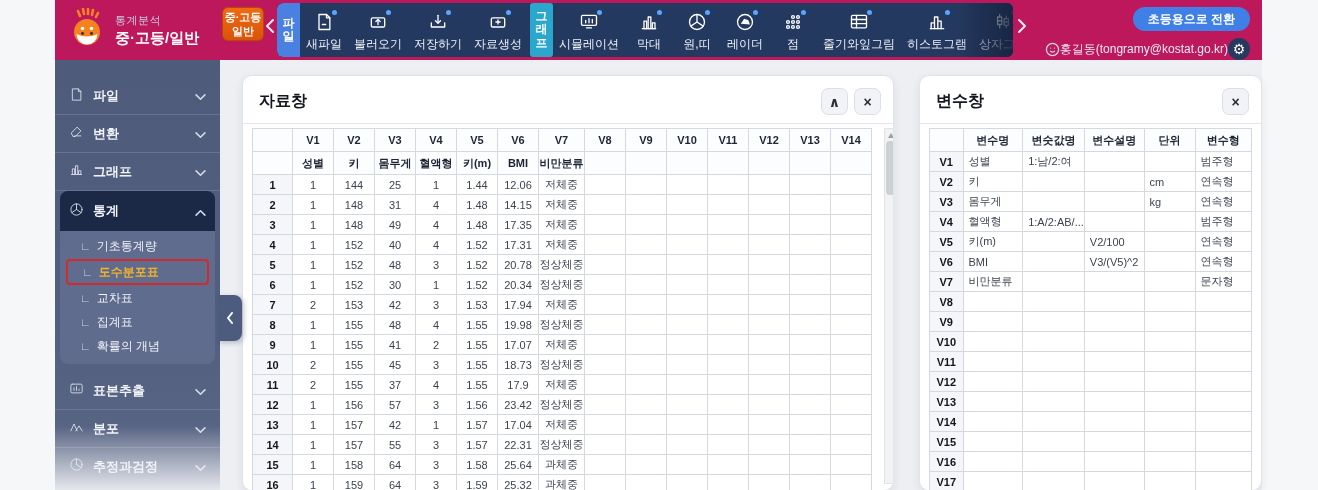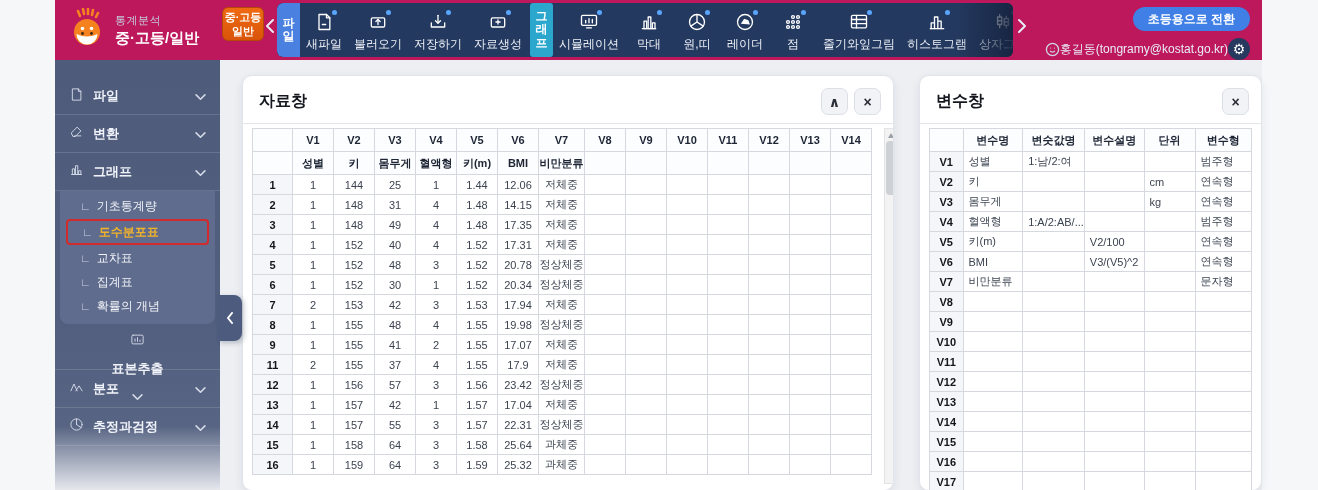--- a/index.html
+++ b/index.html
@@ -348,20 +348,30 @@
             <rect x="11" y="6" width="3" height="14"></rect>
             <rect x="16" y="14" width="3" height="6"></rect>
           </svg></span>
       <span class="slabel">그래프</span>
       <span class="chev"><svg width="11" height="7" viewBox="0 0 12 8">
             <polyline points="1,1 6,6 11,1"></polyline>
           </svg></span>
     </div>
 
     <div class="stats-group">
+      <div class="stats-head">
+        <span class="sico"><svg width="15" height="15" viewBox="0 0 24 24">
+              <circle cx="12" cy="12" r="9"></circle>
+              <path d="M12 12V3M12 12l7.5 5M12 12l-7.5 5"></path>
+            </svg></span>
+        <span class="slabel">통계</span>
+        <span class="chev"><svg width="11" height="7" viewBox="0 0 12 8">
+              <polyline points="1,7 6,2 11,7"></polyline>
+            </svg></span>
+      </div>
       <div class="submenu">
         <div class="sub-item">
           <span class="pfx">∟</span>
           <span>기초통계량</span>
         </div>
         <div class="sub-item active">
           <span class="pfx">∟</span>
           <span>도수분포표</span>
         </div>
         <div class="sub-item">
@@ -372,21 +382,21 @@
           <span class="pfx">∟</span>
           <span>집계표</span>
         </div>
         <div class="sub-item">
           <span class="pfx">∟</span>
           <span>확률의 개념</span>
         </div>
       </div>
     </div>
 
-    <div class="side-item" style="margin-top:8px;flex-direction:column;">
+    <div class="side-item" style="margin-top:8px;">
       <span class="sico"><svg width="15" height="15" viewBox="0 0 24 24">
             <rect x="3" y="5" width="18" height="14" rx="2"></rect>
             <path d="M8 15v-4M12 15V9M16 15v-2"></path>
           </svg></span>
       <span class="slabel">표본추출</span>
       <span class="chev"><svg width="11" height="7" viewBox="0 0 12 8">
             <polyline points="1,1 6,6 11,1"></polyline>
           </svg></span>
     </div>
     <div class="side-item">
@@ -627,20 +637,37 @@
               </tr>
               <tr>
                 <th>9</th>
                 <td>1</td>
                 <td>155</td>
                 <td>41</td>
                 <td>2</td>
                 <td>1.55</td>
                 <td>17.07</td>
                 <td>저체중</td>
+                <td></td>
+                <td></td>
+                <td></td>
+                <td></td>
+                <td></td>
+                <td></td>
+                <td></td>
+              </tr>
+              <tr>
+                <th>10</th>
+                <td>2</td>
+                <td>155</td>
+                <td>45</td>
+                <td>3</td>
+                <td>1.55</td>
+                <td>18.73</td>
+                <td>정상체중</td>
                 <td></td>
                 <td></td>
                 <td></td>
                 <td></td>
                 <td></td>
                 <td></td>
                 <td></td>
               </tr>
               <tr>
                 <th>11</th>

